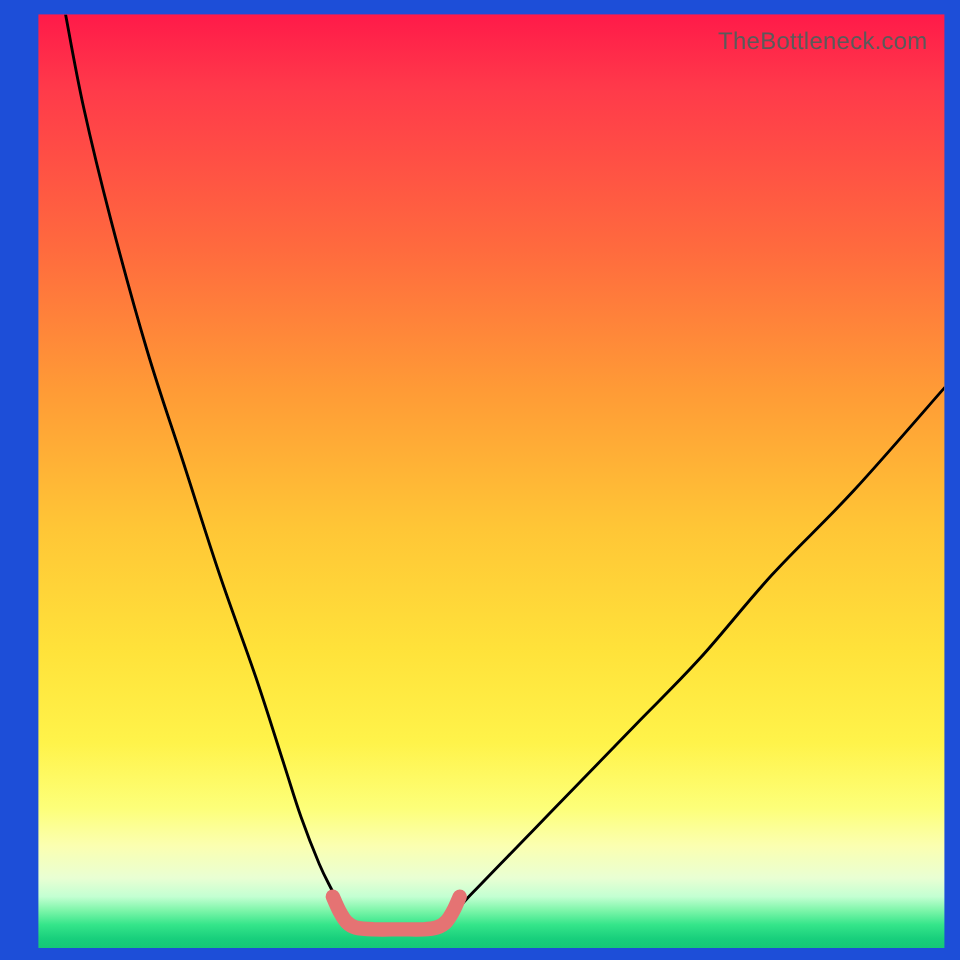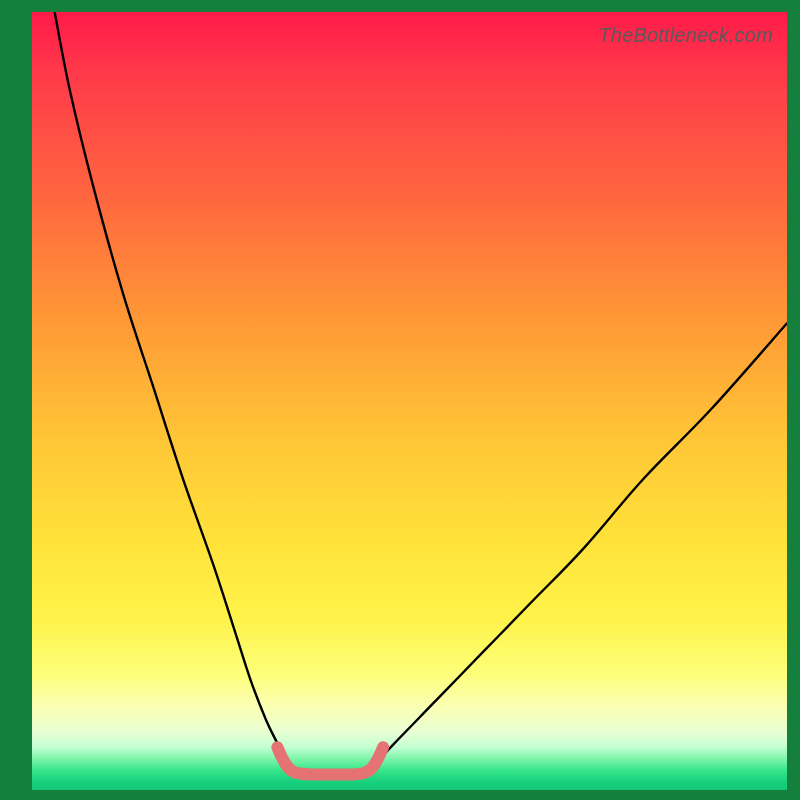--- a/index.html
+++ b/index.html
@@ -8,22 +8,21 @@
     width: 800px;
     height: 800px;
     background: #000;
     overflow: hidden;
     font-family: Arial, Helvetica, sans-serif;
   }
   .stage {
     position: relative;
     width: 800px;
     height: 800px;
-    background: #15803d;
-    font-style: italic;
+    background: #1d4ed8;
   }
   .plot {
     position: absolute;
     left: 32px;
     top: 12px;
     width: 755px;
     height: 778px;
     overflow: hidden;
     
     background: linear-gradient(

